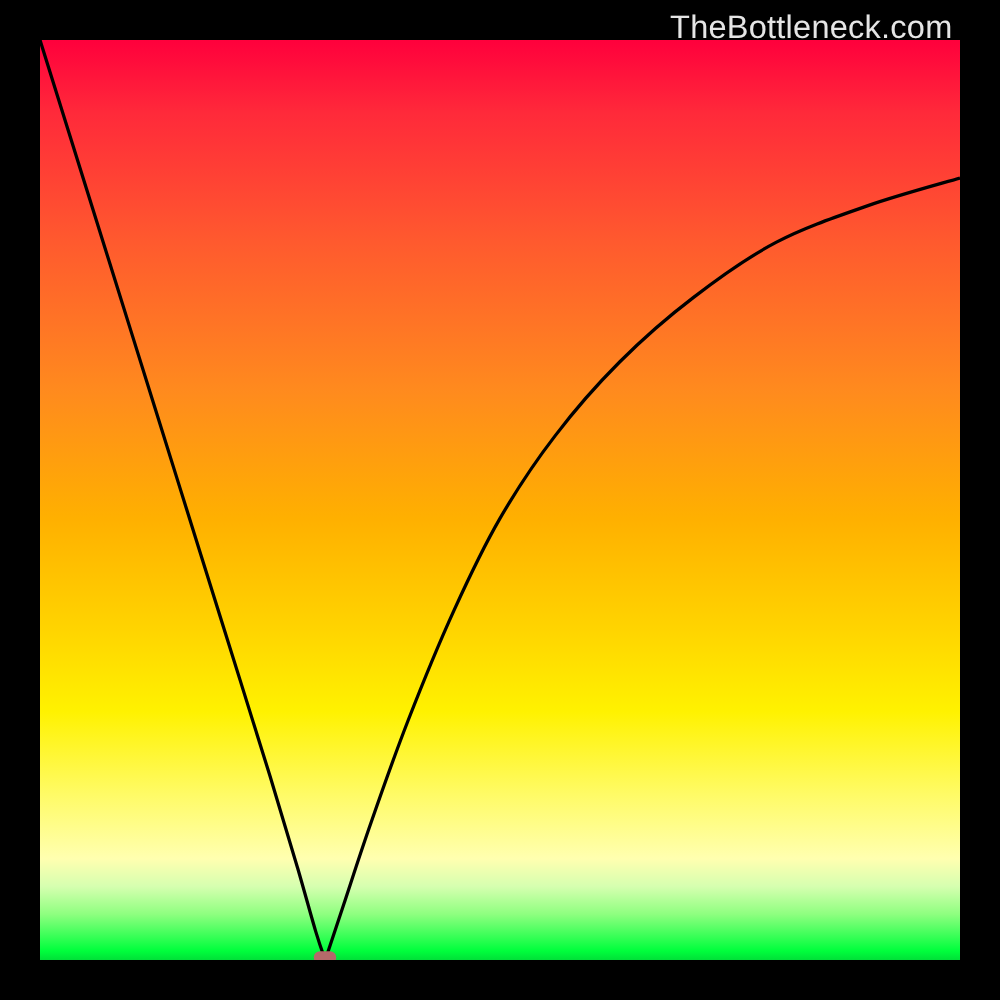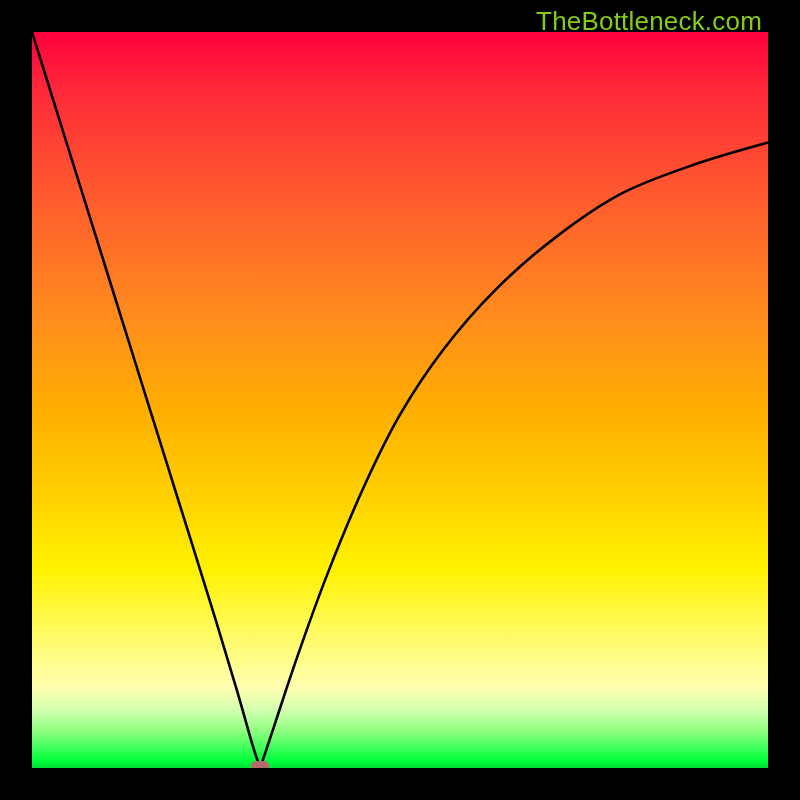--- a/index.html
+++ b/index.html
@@ -43,21 +43,21 @@
       #00ff3c 99%,
       #00e038 100%
     );
   }
   .watermark {
     position: absolute;
     top: 6px;
     right: 38px;
     font-size: 26px;
     font-weight: 500;
-    color: #84cc16;
+    color: #e5e5e5;
     letter-spacing: 0.2px;
     user-select: none;
   }
   svg.curve {
     position: absolute;
     top: 32px;
     left: 32px;
     width: 736px;
     height: 736px;
   }

